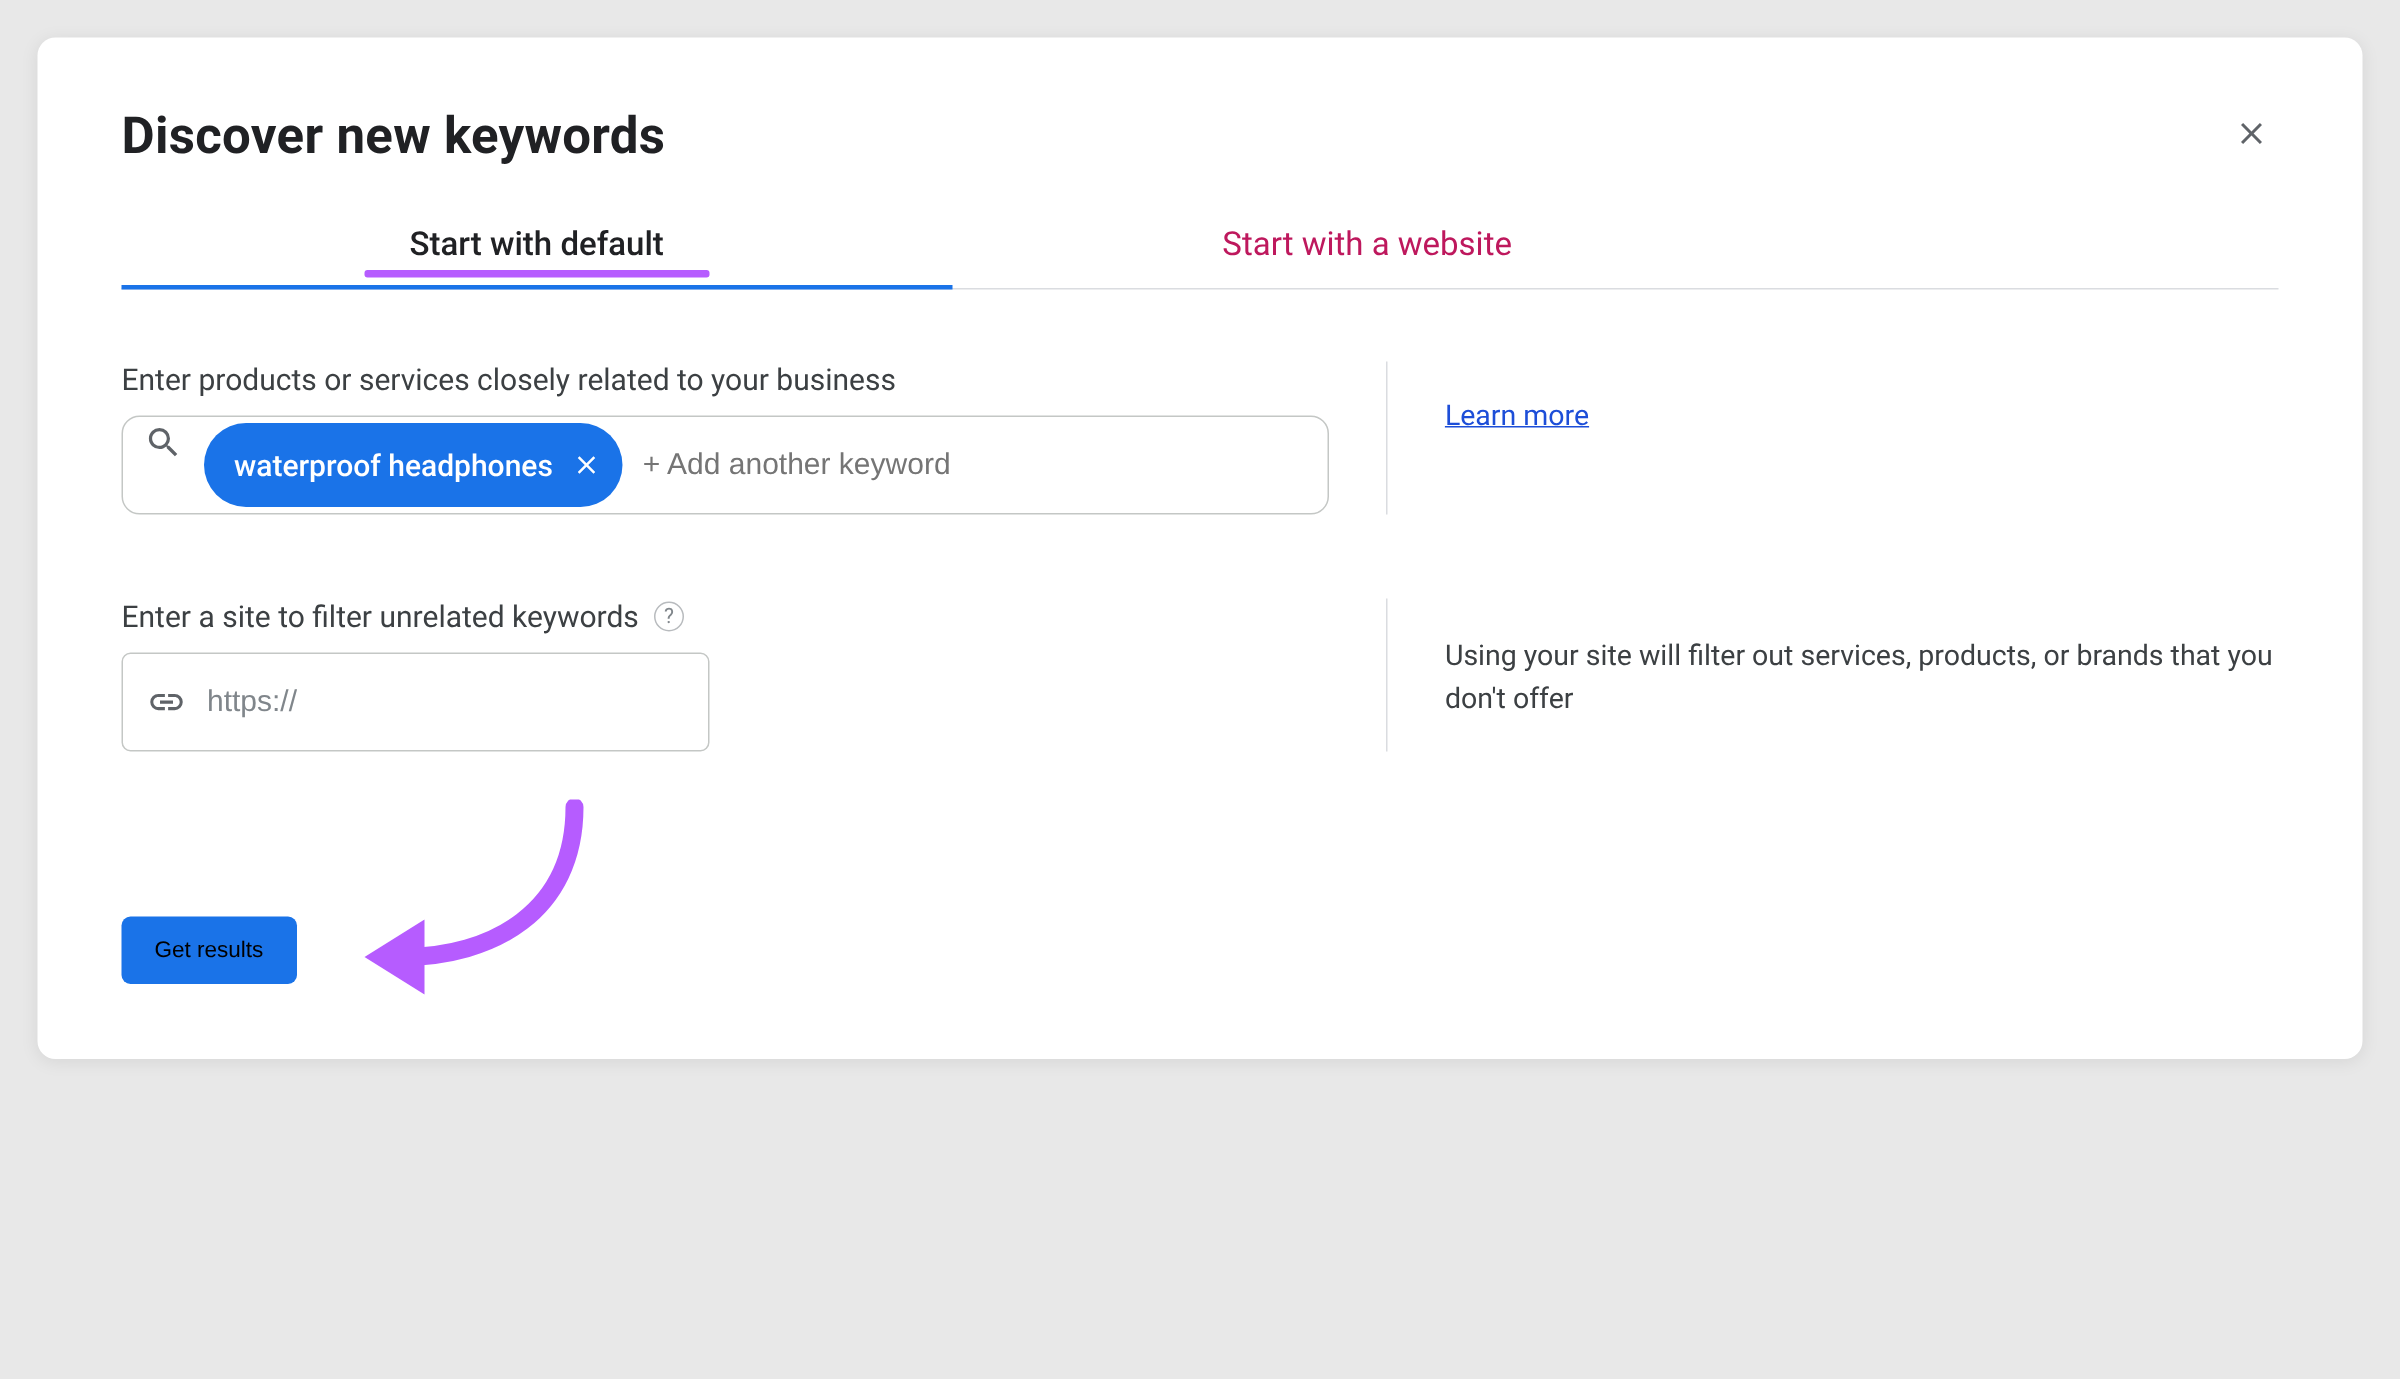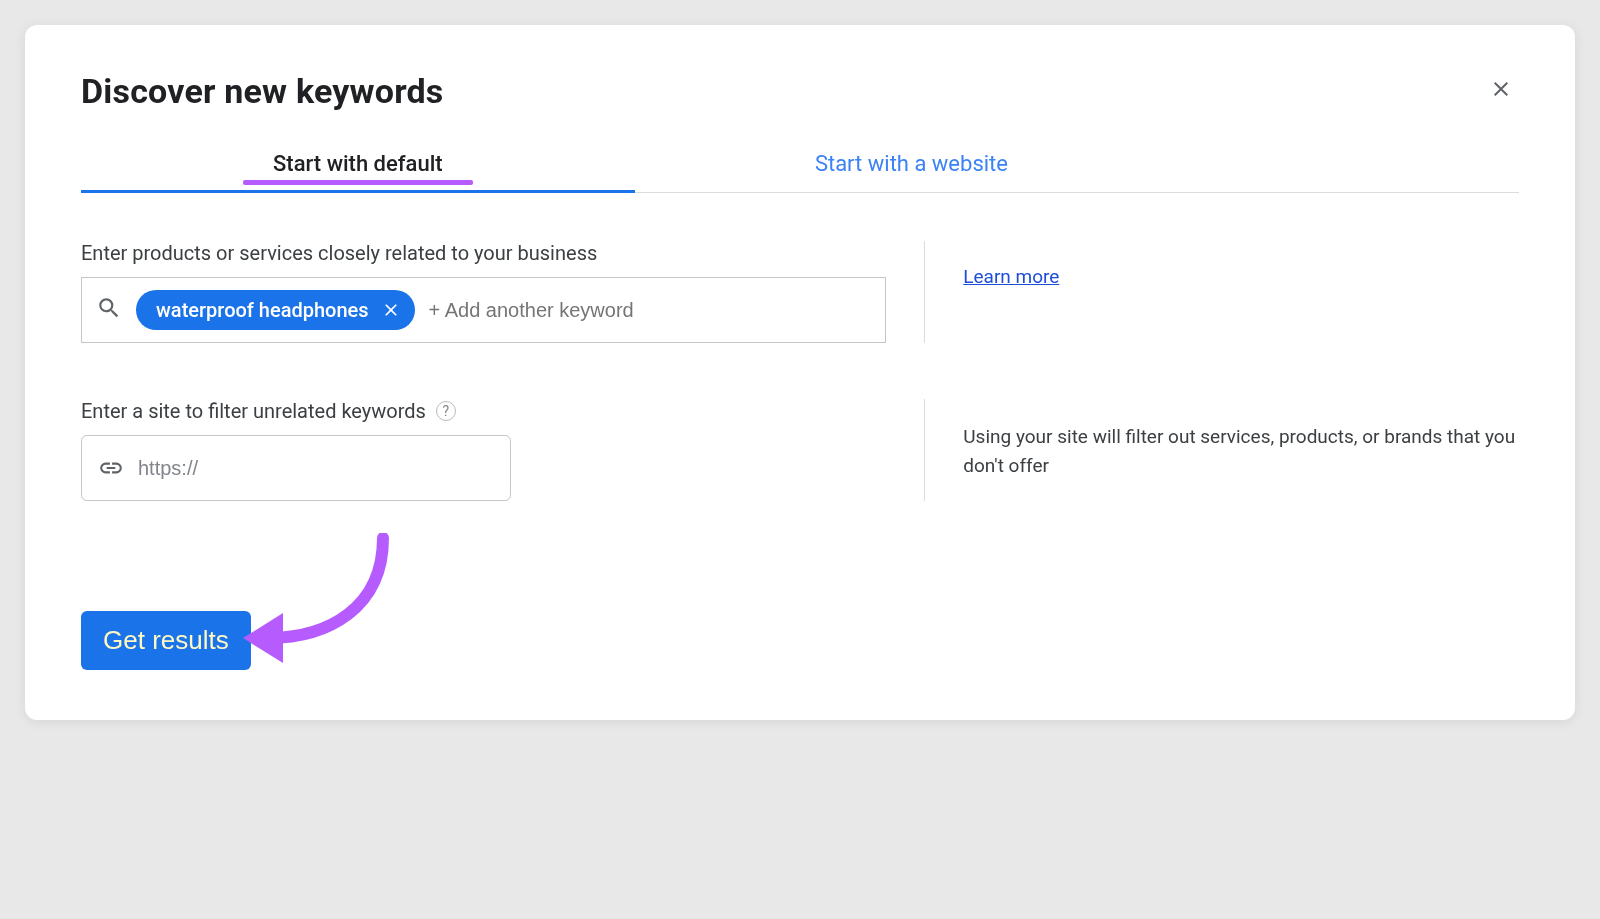--- a/index.html
+++ b/index.html
@@ -44,21 +44,21 @@
   .tabs {
     display: flex;
     border-bottom: 1px solid #dadce0;
     margin-bottom: 48px;
   }
   .tab {
     flex: 0 0 38.5%;
     text-align: center;
     padding: 14px 0 16px 0;
     font-size: 22px;
-    color: #3b82f6;
+    color: #be185d;
     cursor: pointer;
     position: relative;
   }
   .tab.active {
     color: #202124;
     font-weight: 500;
   }
   .tab.active::after {
     content: "";
     position: absolute;
@@ -98,24 +98,23 @@
     font-size: 20px;
     color: #3c4043;
     margin-bottom: 12px;
     display: flex;
     align-items: center;
     gap: 10px;
   }
 
   .chipbox {
     border: 1px solid #c4c7c5;
-    border-radius: 0;
+    border-radius: 12px;
     padding: 4px 14px;
     display: flex;
-    align-items: center;
     gap: 14px;
     min-height: 66px;
   }
   .chipbox .search-ico { color: #5f6368; }
   .chipbox .search-ico svg { width: 26px; height: 26px; }
 
   .chip {
     background: #1a73e8;
     color: #fff;
     border-radius: 999px;
@@ -162,21 +161,21 @@
 
   .section2 { margin-top: 56px; }
 
   .sitebox {
     border: 1px solid #c4c7c5;
     border-radius: 6px;
     padding: 16px 16px;
     display: flex;
     align-items: center;
     gap: 14px;
-    width: 430px;
+    width: 392px;
     min-height: 66px;
   }
   .sitebox svg { width: 26px; height: 26px; color: #5f6368; }
   .site-input {
     border: none;
     outline: none;
     font-size: 20px;
     color: #3c4043;
     flex: 1;
     background: transparent;
@@ -194,25 +193,25 @@
     font-size: 14px;
     cursor: pointer;
   }
 
   .get-results-wrap {
     position: relative;
     margin-top: 110px;
   }
   .get-results {
     background: #1a73e8;
-    color: #fef9c3;
+    color: #000000;
     border: none;
     border-radius: 6px;
     padding: 14px 22px;
-    font-size: 26px;
+    font-size: 15px;
     font-weight: 500;
     cursor: pointer;
   }
   .arrow-annot {
     position: absolute;
     left: 152px;
     top: -78px;
     pointer-events: none;
   }
 </style>

